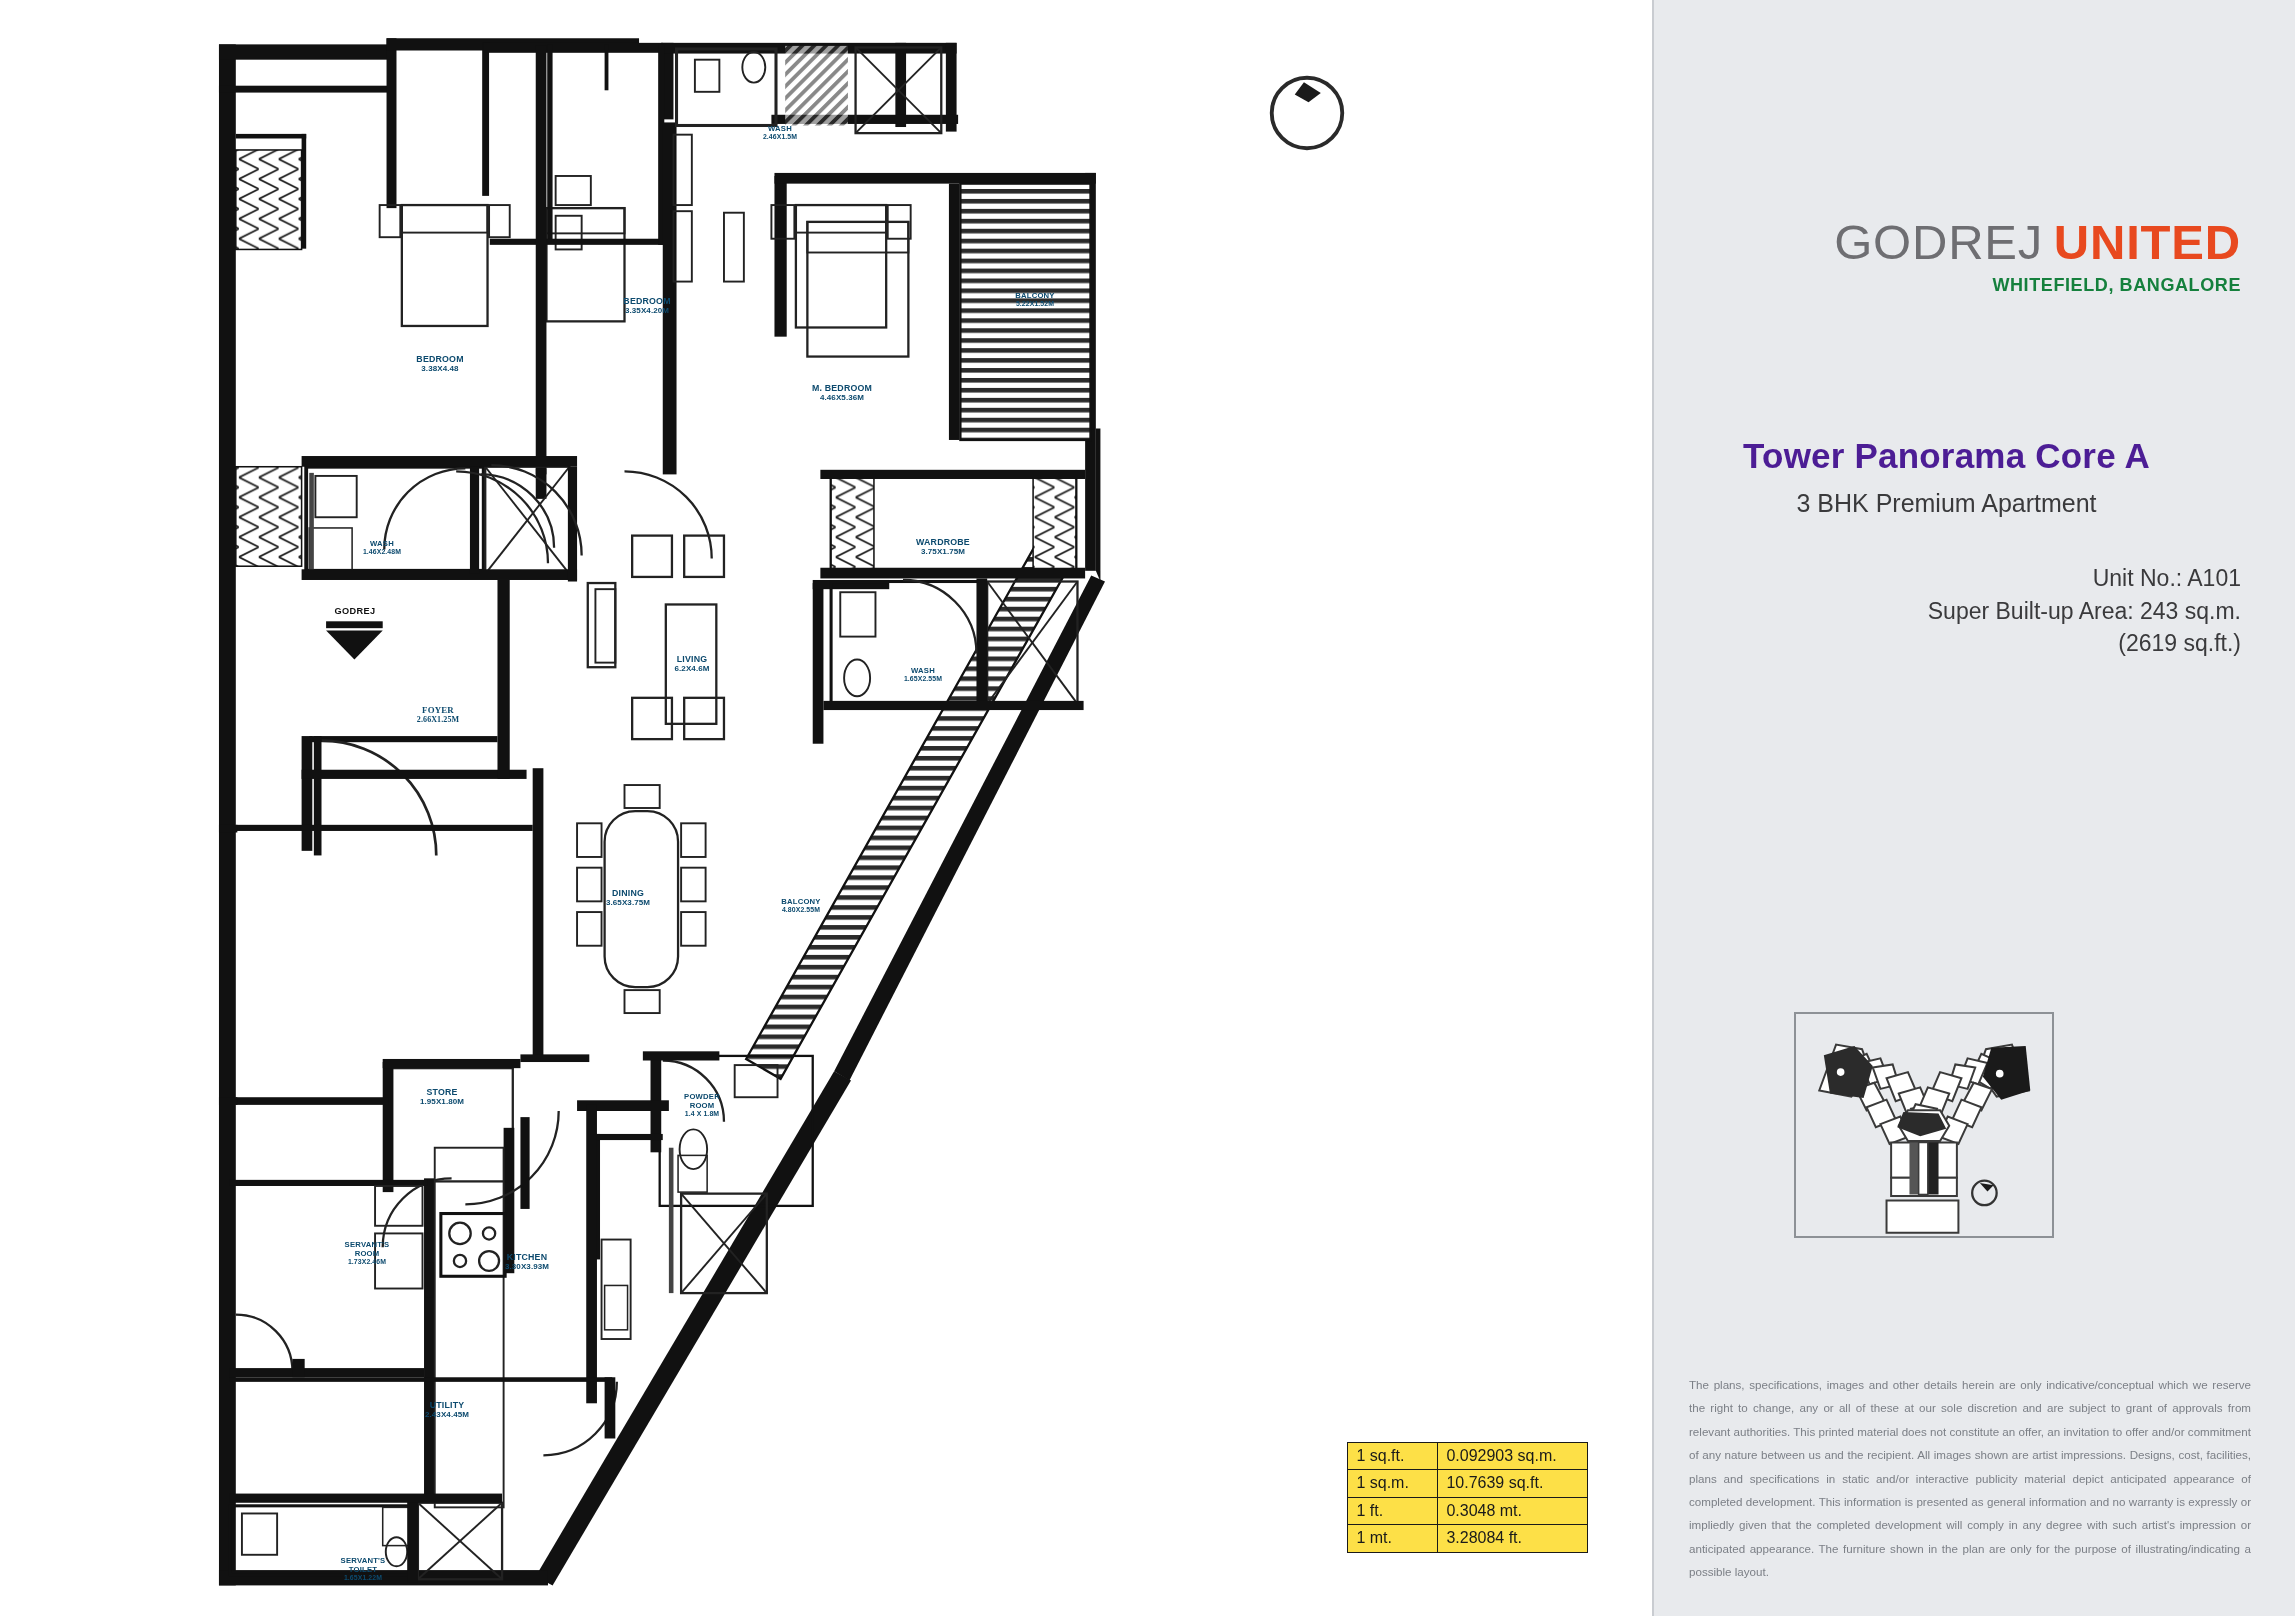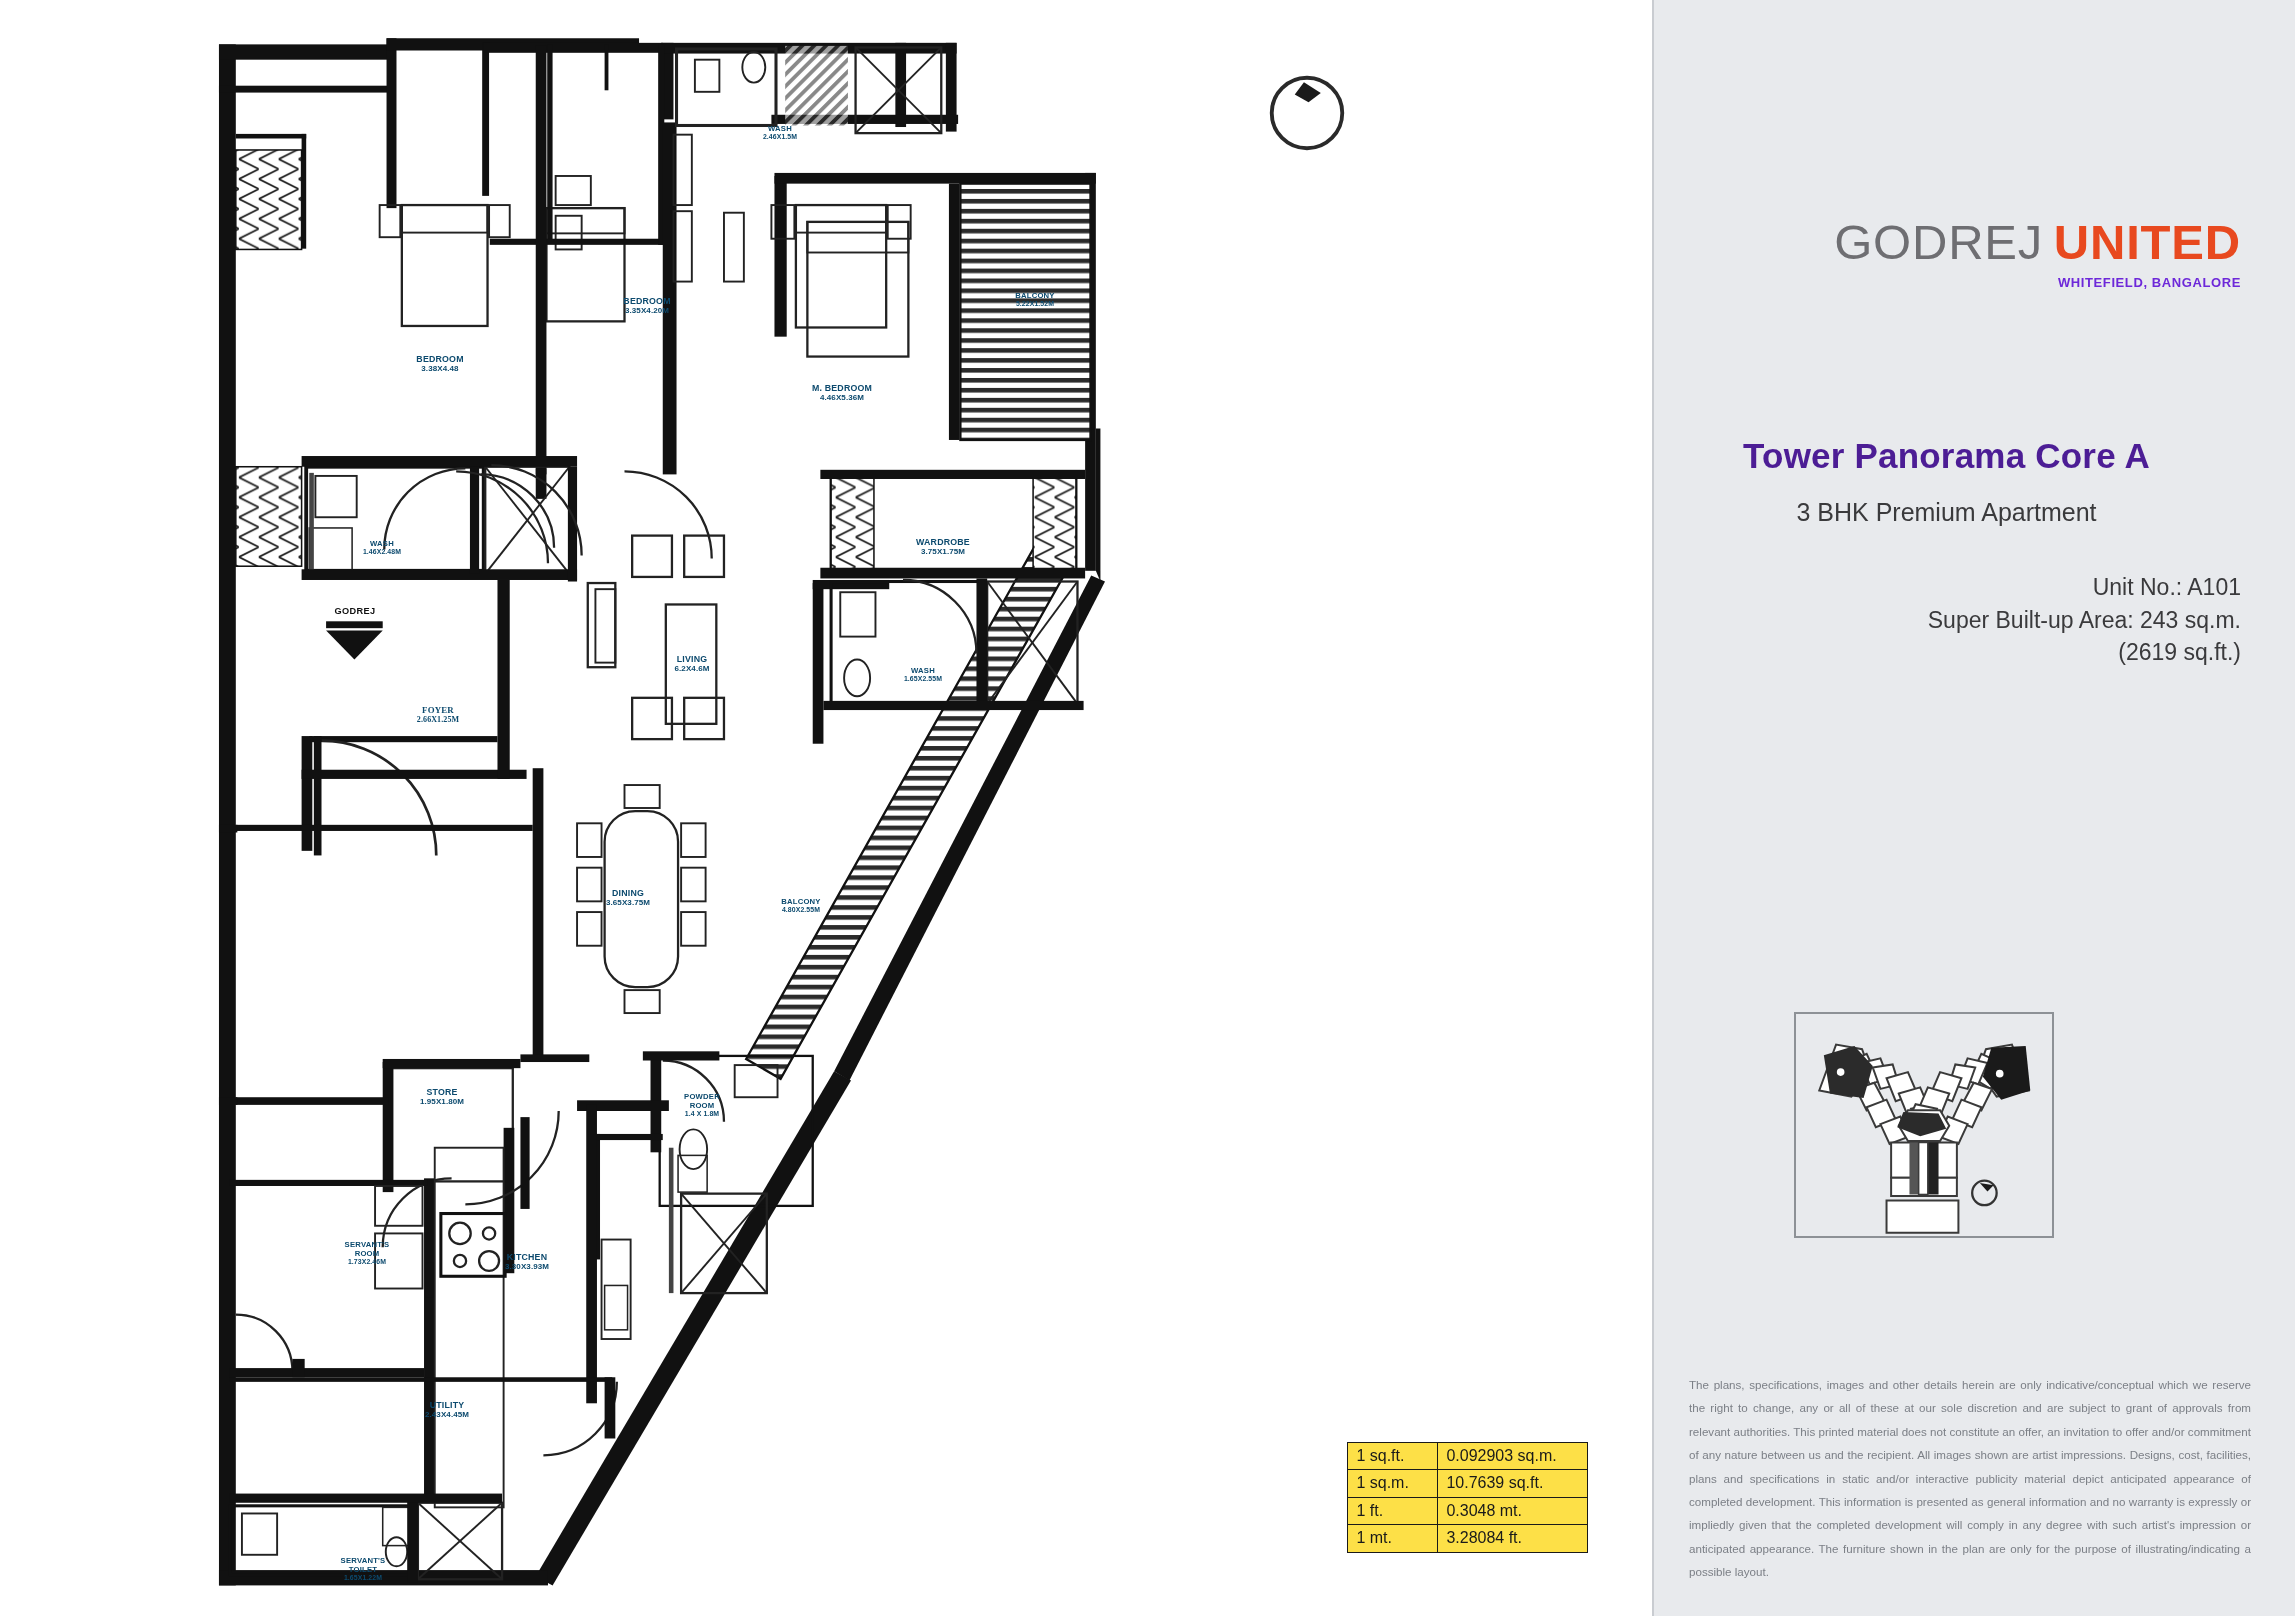--- a/index.html
+++ b/index.html
@@ -27,32 +27,32 @@
     position: absolute; left: 0; top: 0; width: 2.3px; height: 1616px;
     background: #c9ccd1;
   }
 
   
   #logo-block { position: absolute; left: 0; right: 54px; top: 214px; text-align: right; }
   #logo-main { font-size: 49px; letter-spacing: 0.8px; white-space: nowrap; }
   #logo-godrej { color: #6e6e72; font-weight: 400; }
   #logo-united { color: #e8491f; font-weight: 700; }
   #logo-sub {
-    font-size: 13px; color: #6d28d9; letter-spacing: 0.6px;
+    font-size: 18px; color: #15803d; letter-spacing: 0.6px;
     margin-top: 4.6px; font-weight: 600;
   }
 
   
   #title-block { position: absolute; left: 0; right: 54px; top: 436px; text-align: center; }
   #tower-title {
     font-size: 35px; font-weight: 700; color: #4c1d95; letter-spacing: 0.2px;
   }
   #apt-type {
     font-size: 25px; font-weight: 400; color: #3a3a3c;
-    margin-top: 22px;
+    margin-top: 13px;
   }
   #unit-info { margin-top: 44px; text-align: right; }
   #unit-info div { font-size: 23px; color: #3a3a3c; line-height: 1.42; }
 
   
   #keyplan-box {
     position: absolute; left: 142px; top: 1012px;
     width: 260px; height: 226px;
     border: 2.3px solid #8d9196; background: #e8eaed;
   }

